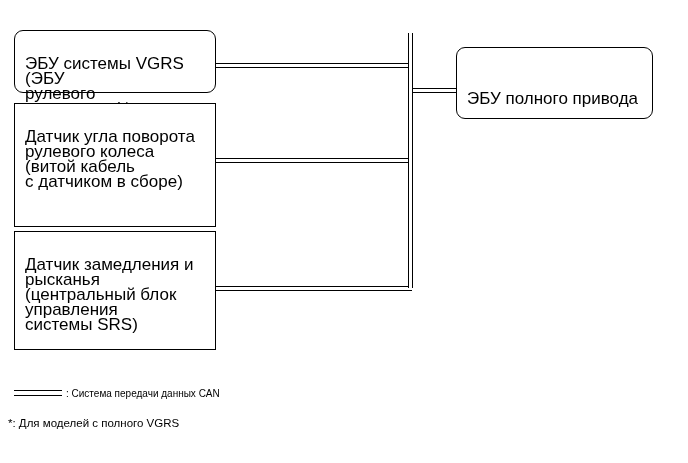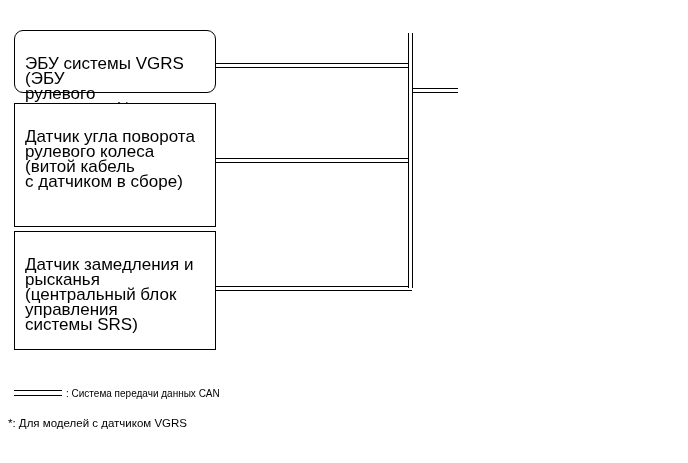--- a/index.html
+++ b/index.html
@@ -104,19 +104,22 @@
 (центральный блок управления
 системы SRS)</span>
   </div>
 
   <div class="node square" style="left:14px; top:103px; width:202px; height:124px;">
     <span>Датчик угла поворота
 рулевого колеса (витой кабель
 с датчиком в сборе)</span>
   </div>
 
+  <div class="node rounded" style="left:456px; top:47px; width:197px; height:72px; padding-top:28px;">
+    <span>ЭБУ полного привода</span>
+  </div>
 
   <div class="legend-sample" style="left:14px; top:390px;"></div>
   <div class="legend-text" style="left:66px; top:386px;">: Система передачи данных CAN</div>
 
-  <div class="note-text" style="left:8px; top:416px;">*: Для моделей с датчиком VGRS</div>
+  <div class="note-text" style="left:8px; top:416px;">*: Для моделей с полного VGRS</div>
 
 </div>
 
 </body></html>

